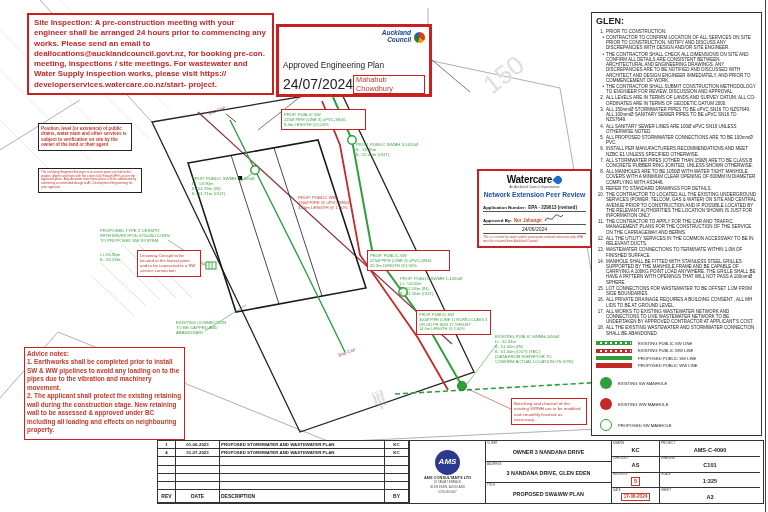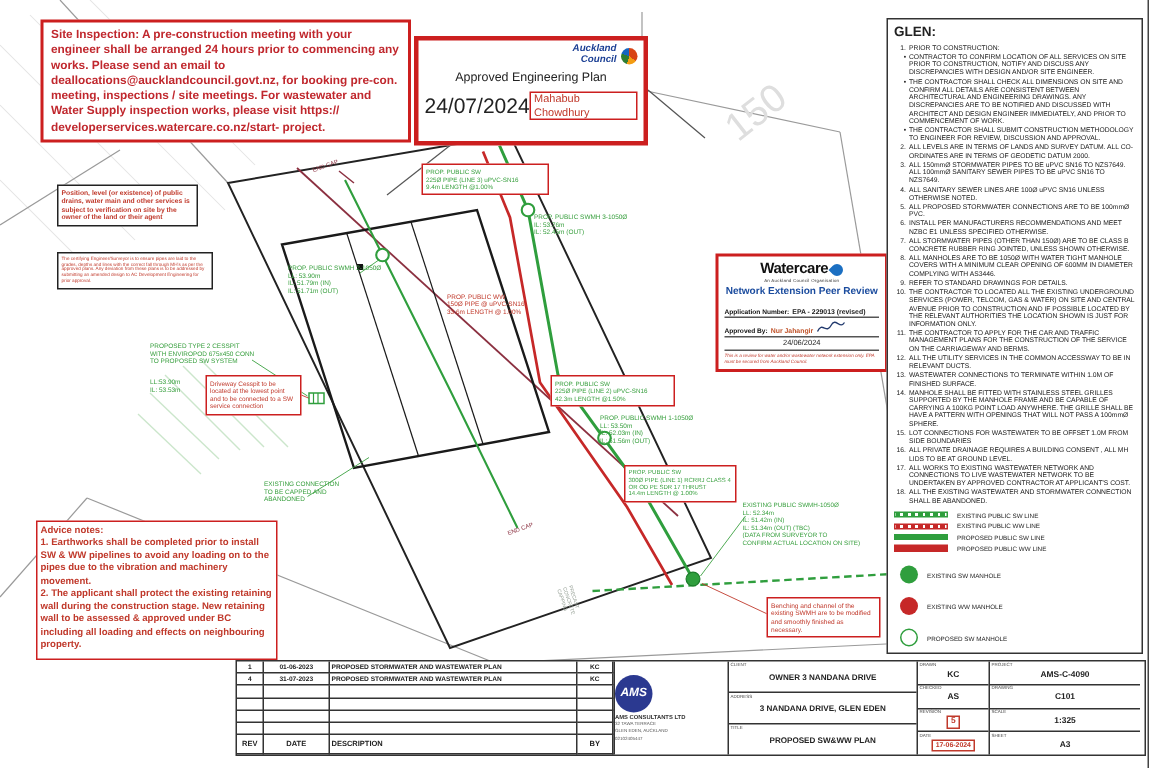--- a/index.html
+++ b/index.html
@@ -23,21 +23,21 @@
             padding:3px 5px;color:#c0272d;font-weight:bold;font-size:7.9px;line-height:1.3;}
   .site-box .u{}
 
   
   .stamp{left:276px;top:24px;width:156px;height:73px;border:3px solid #cc1f1f;background:#fff;padding:2px 4px;}
   .stamp .logo-row{display:flex;justify-content:flex-end;align-items:center;gap:3px;height:16px;}
   .ac-word{font-size:6.5px;font-weight:bold;font-style:italic;color:#1b3f94;line-height:1.02;text-align:right;}
   .ac-emblem{width:11px;height:11px;border-radius:50%;
              background:conic-gradient(#d84315 0 35%,#f39c12 35% 55%,#2e7d32 55% 80%,#1565c0 80% 100%);}
   .stamp .ref{font-size:9.5px;font-weight:bold;text-align:center;margin-top:1px;}
-  .stamp .sub{font-size:8.3px;text-align:center;margin-top:2px;}
+  .stamp .sub{font-size:8.3px;margin-top:16px;}
   .stamp .bot{display:flex;justify-content:space-between;align-items:center;margin-top:4px;}
   .stamp .date{font-size:14px;}
   .stamp .who{border:1.2px solid #cc1f1f;color:#c0392b;font-size:7.3px;padding:0 2px;}
 
   
   .wc{left:477px;top:169px;width:115px;border:2px solid #cc1f1f;background:#fff;padding:3px 4px 2px;}
   .wc .brand-row{display:flex;justify-content:center;align-items:center;gap:2px;text-align:right;}
   .wc .brand{font-size:10px;font-weight:bold;color:#111;letter-spacing:-0.3px;}
   .wc .drop{width:8px;height:8px;border-radius:50% 50% 50% 0;background:#1b6fc2;transform:rotate(45deg);}
   .wc .brand-sub{font-size:2.9px;text-align:center;color:#333;letter-spacing:0.2px;}
@@ -71,21 +71,21 @@
   .c-open-green{border:1.8px solid #2f9e3d;background:#fff;}
 
   
   .tblock{left:157px;top:440px;width:607px;height:64px;border:1.3px solid #333;background:#fff;display:flex;}
   .sec{border-right:1px solid #333;height:100%;}
   .rev-table{width:252px;display:grid;grid-template-columns:18px 44px 1fr 24px;grid-template-rows:repeat(6,1fr) 13px;}
   .rc{border-right:0.6px solid #333;border-bottom:0.6px solid #333;font-size:4.4px;font-weight:bold;
       display:flex;align-items:center;padding:0 1px;overflow:hidden;}
   .rc.ctr{justify-content:center;}
   .rc.hdr{font-size:5px;}
-  .ams{width:76px;display:flex;flex-direction:column;align-items:flex-start;justify-content:center;gap:1px;}
+  .ams{width:76px;display:flex;flex-direction:column;align-items:center;justify-content:center;gap:1px;}
   .ams-logo{width:25px;height:25px;border-radius:50%;background:#2b3990;color:#fff;display:flex;align-items:center;
             justify-content:center;font-size:8px;font-weight:bold;font-style:italic;}
   .ams-name{font-size:3.9px;font-weight:bold;color:#333;}
   .ams-sub{font-size:3px;color:#555;text-align:center;line-height:1.25;}
   .client{width:126px;display:flex;flex-direction:column;}
   .ccell{flex:1;border-bottom:0.6px solid #333;position:relative;display:flex;align-items:center;justify-content:center;}
   .ccell:last-child{border-bottom:none;}
   .tiny-lab{position:absolute;left:1px;top:0.5px;font-size:3px;color:#444;}
   .cval{font-size:5.4px;font-weight:bold;margin-top:3px;}
   .fields{width:48px;display:flex;flex-direction:column;}

